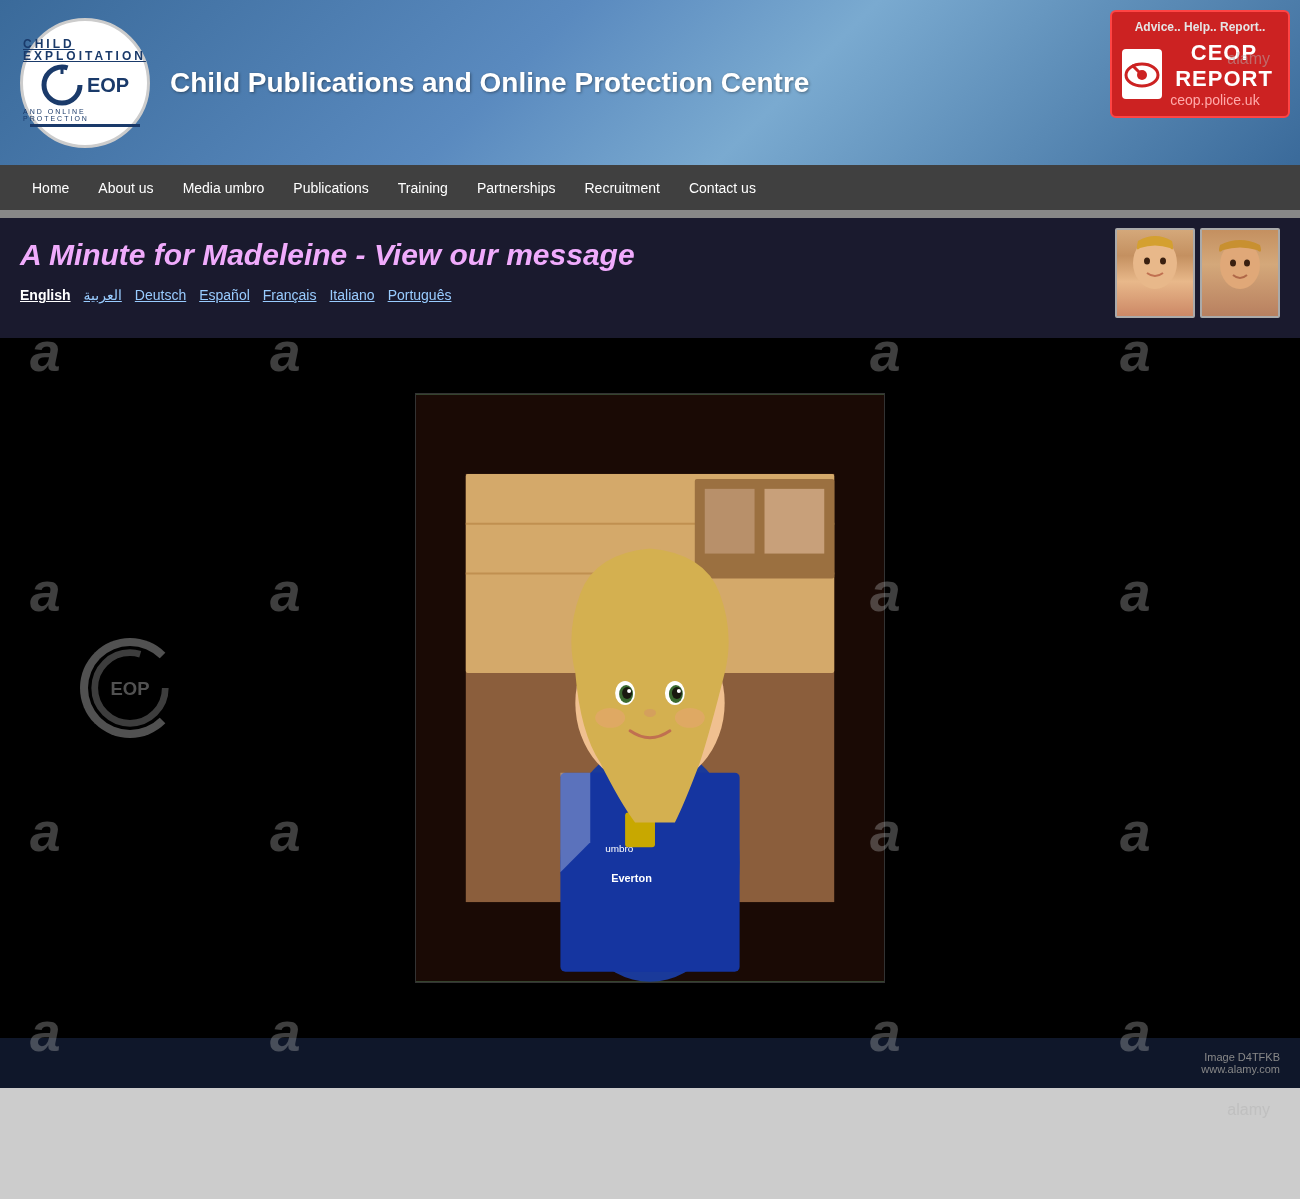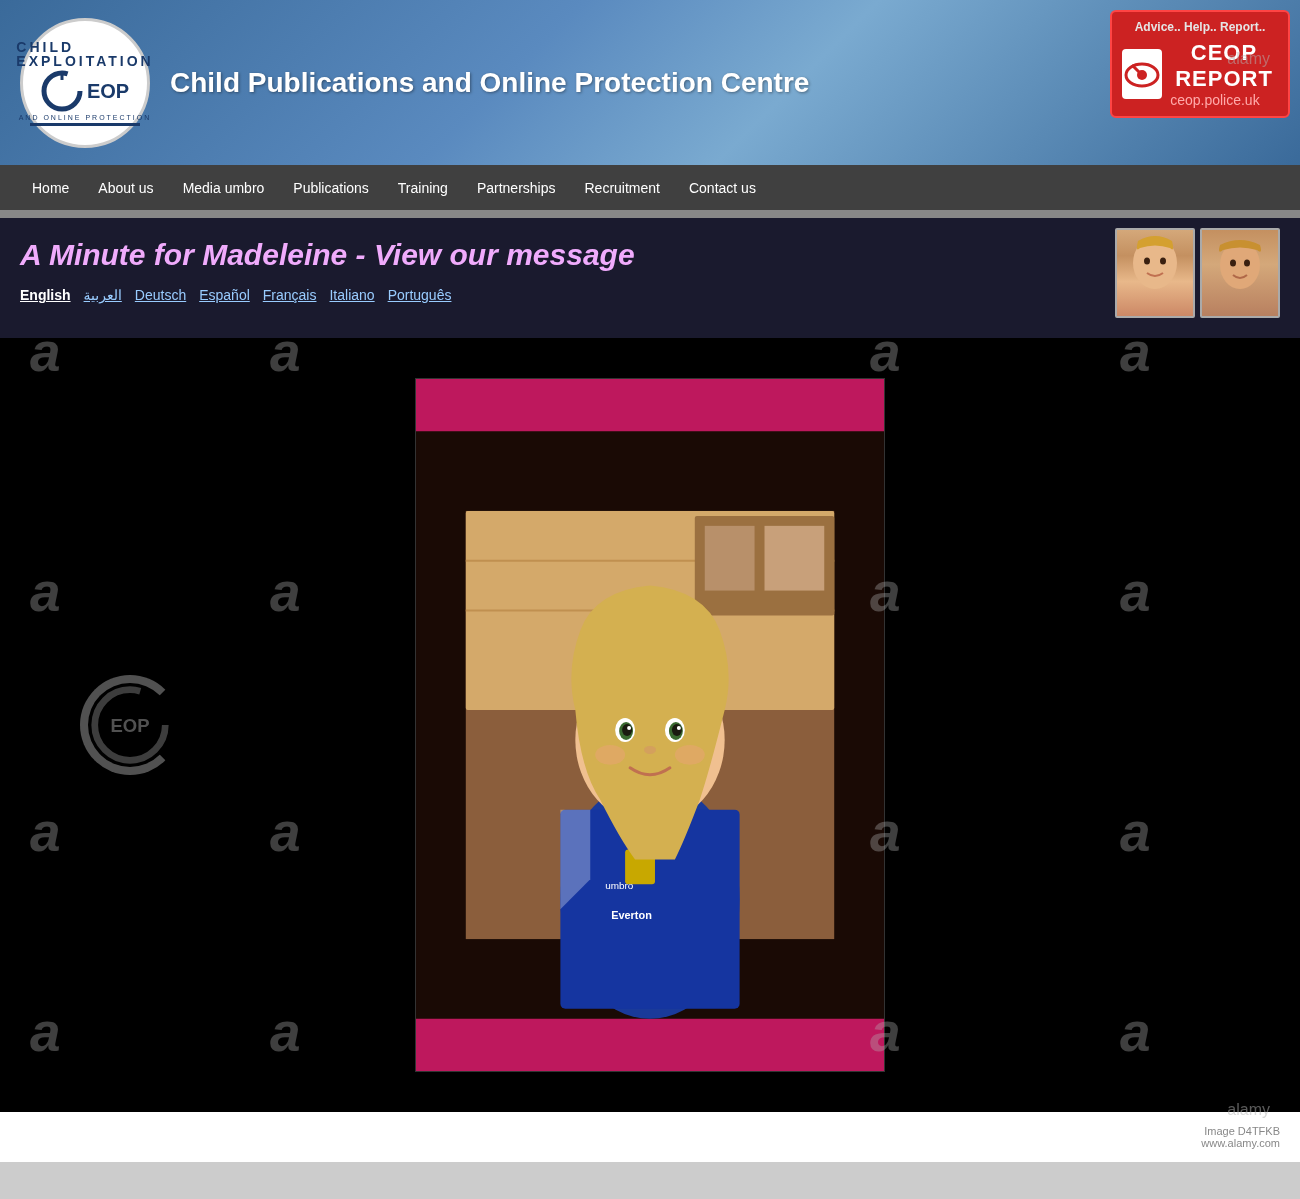--- a/index.html
+++ b/index.html
@@ -213,42 +213,42 @@
       border: 8px solid #888;
       border-radius: 50%;
       border-right-color: transparent;
       display: flex;
       align-items: center;
       justify-content: center;
     }
 
     .video-frame {
       width: 470px;
-      height: 694px;
-      background: #be185d;
+      height: 590px;
+      background: #86efac;
       border: 1px solid #333;
       display: flex;
       align-items: center;
       justify-content: center;
       position: relative;
       overflow: hidden;
     }
 
     
     .wm {
       position: absolute;
       color: rgba(160,160,160,0.3);
       font-size: 40px;
       font-weight: bold;
       font-style: italic;
     }
 
     
     .bottom-bar {
-      background: #ffffff;
+      background: #0f172a;
       height: 50px;
       display: flex;
       align-items: center;
       justify-content: flex-end;
       padding: 0 20px;
       gap: 10px;
     }
 
     .attribution-text {
       color: #888;
@@ -258,25 +258,26 @@
 
     
     .ceop-logo-svg {
       display: flex;
       flex-direction: column;
       align-items: center;
       line-height: 1;
     }
 
     .ceop-top-text {
-      font-size: 14px;
+      font-size: 12px;
       color: #1a3a6a;
       font-weight: bold;
       letter-spacing: 3px;
       margin-bottom: 2px;
+      text-decoration: underline;
     }
 
     .ceop-symbol {
       display: flex;
       align-items: center;
       gap: 2px;
     }
 
     .c-symbol {
       width: 42px;

